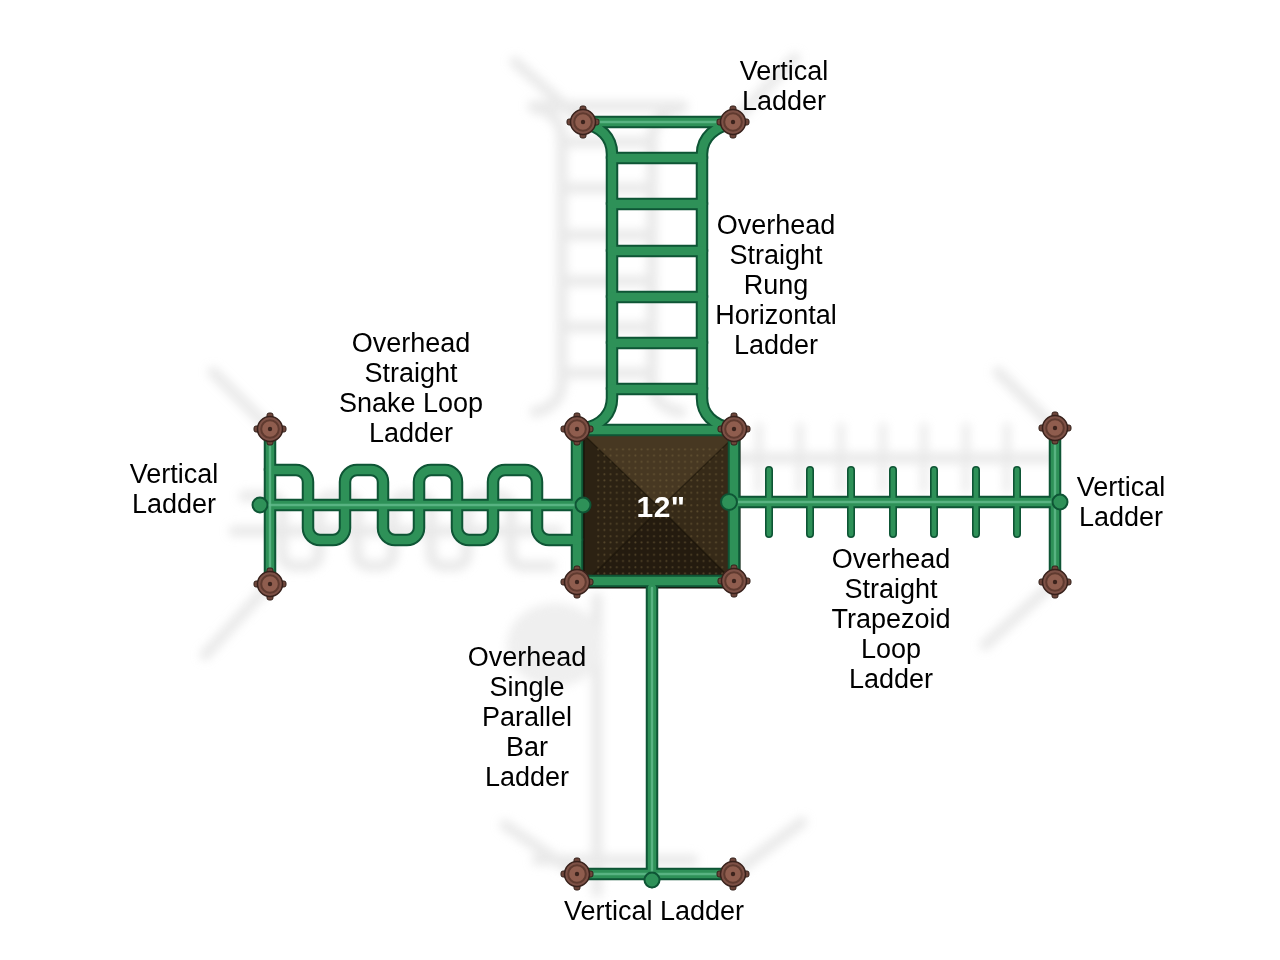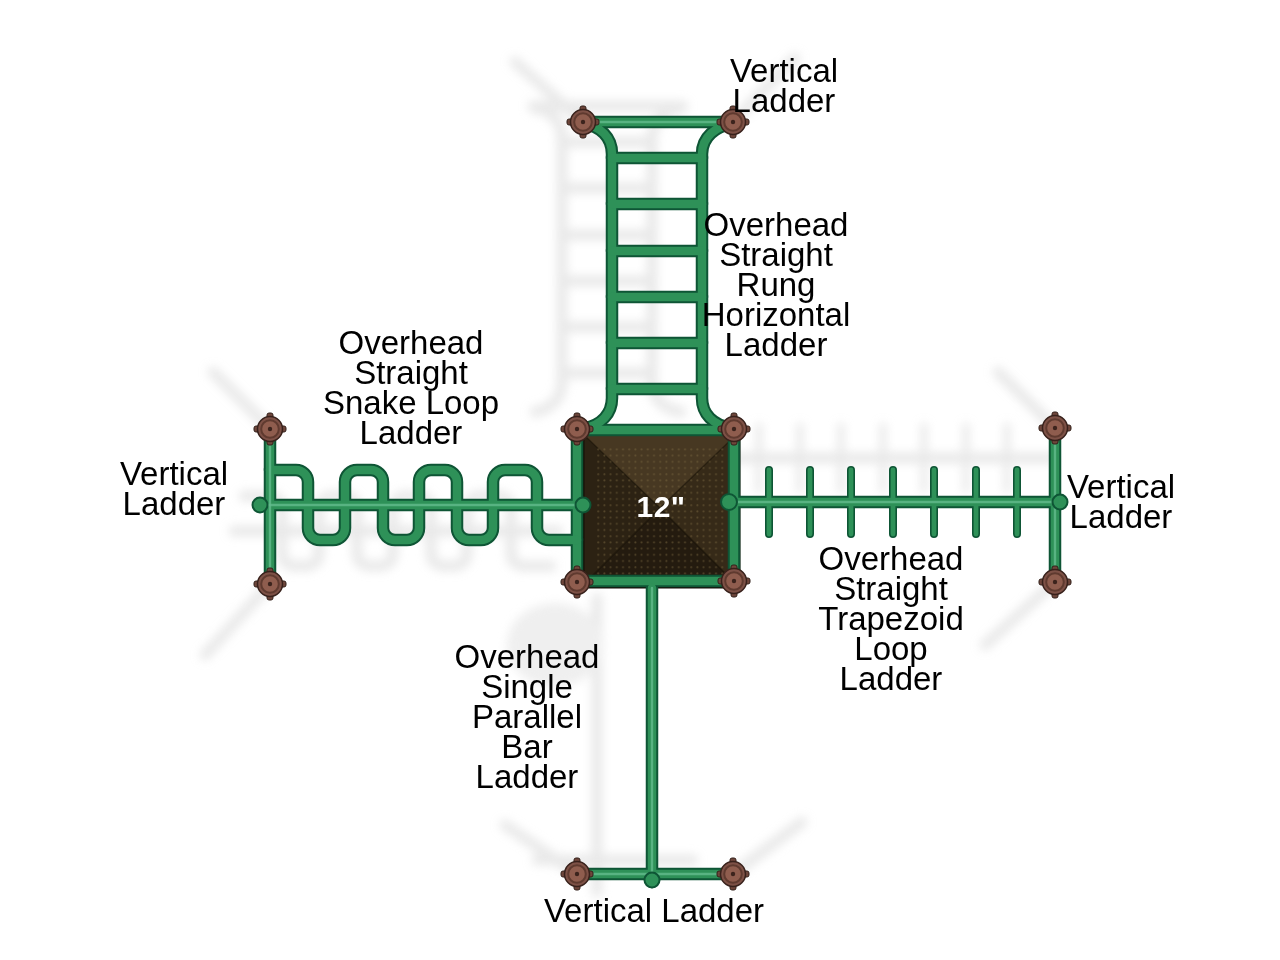--- a/index.html
+++ b/index.html
@@ -16,21 +16,21 @@
   .bulb{fill:var(--pipe_green,#2e9158);stroke:var(--pipe_dark,#0e5535);stroke-width:2;}
 
   
   g.shadows{opacity:.55;}
   g.shadows use, g.shadows path{stroke:#d8d8d8;stroke-width:11;fill:none;stroke-linecap:round;}
   g.shadows use.thin{stroke-width:7;}
   g.shadows ellipse{fill:#e2e2e2;stroke:none;}
 
   
   .lbl{position:absolute;transform:translateX(-50%);text-align:center;color:var(--label_text,#000);
-       font-size:33px;line-height:30px;white-space:pre-line;}
+       font-size:27px;line-height:30px;white-space:pre-line;}
   .deck-lbl{position:absolute;transform:translate(-50%,-50%);color:var(--deck_text,#fff);
        font-size:30px;font-weight:bold;letter-spacing:.5px;}
 </style>
 </head>
 <body>
 
 <div class="canvas">
 
   <svg class="scene" width="1280" height="960" viewBox="0 0 1280 960">
     <defs>

